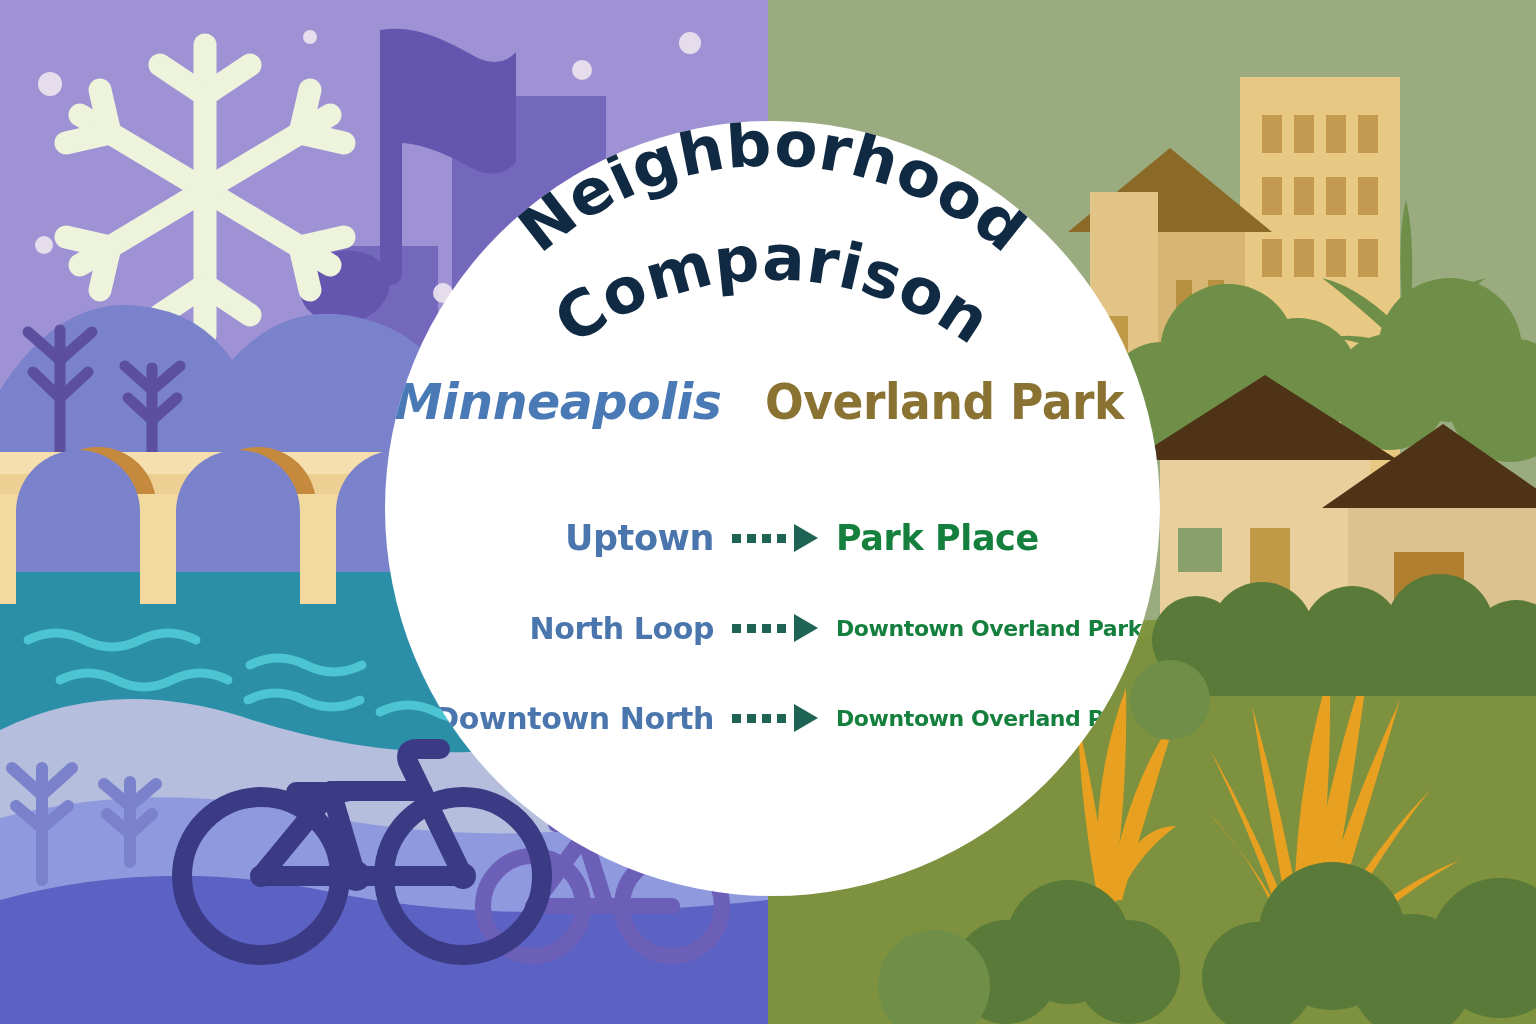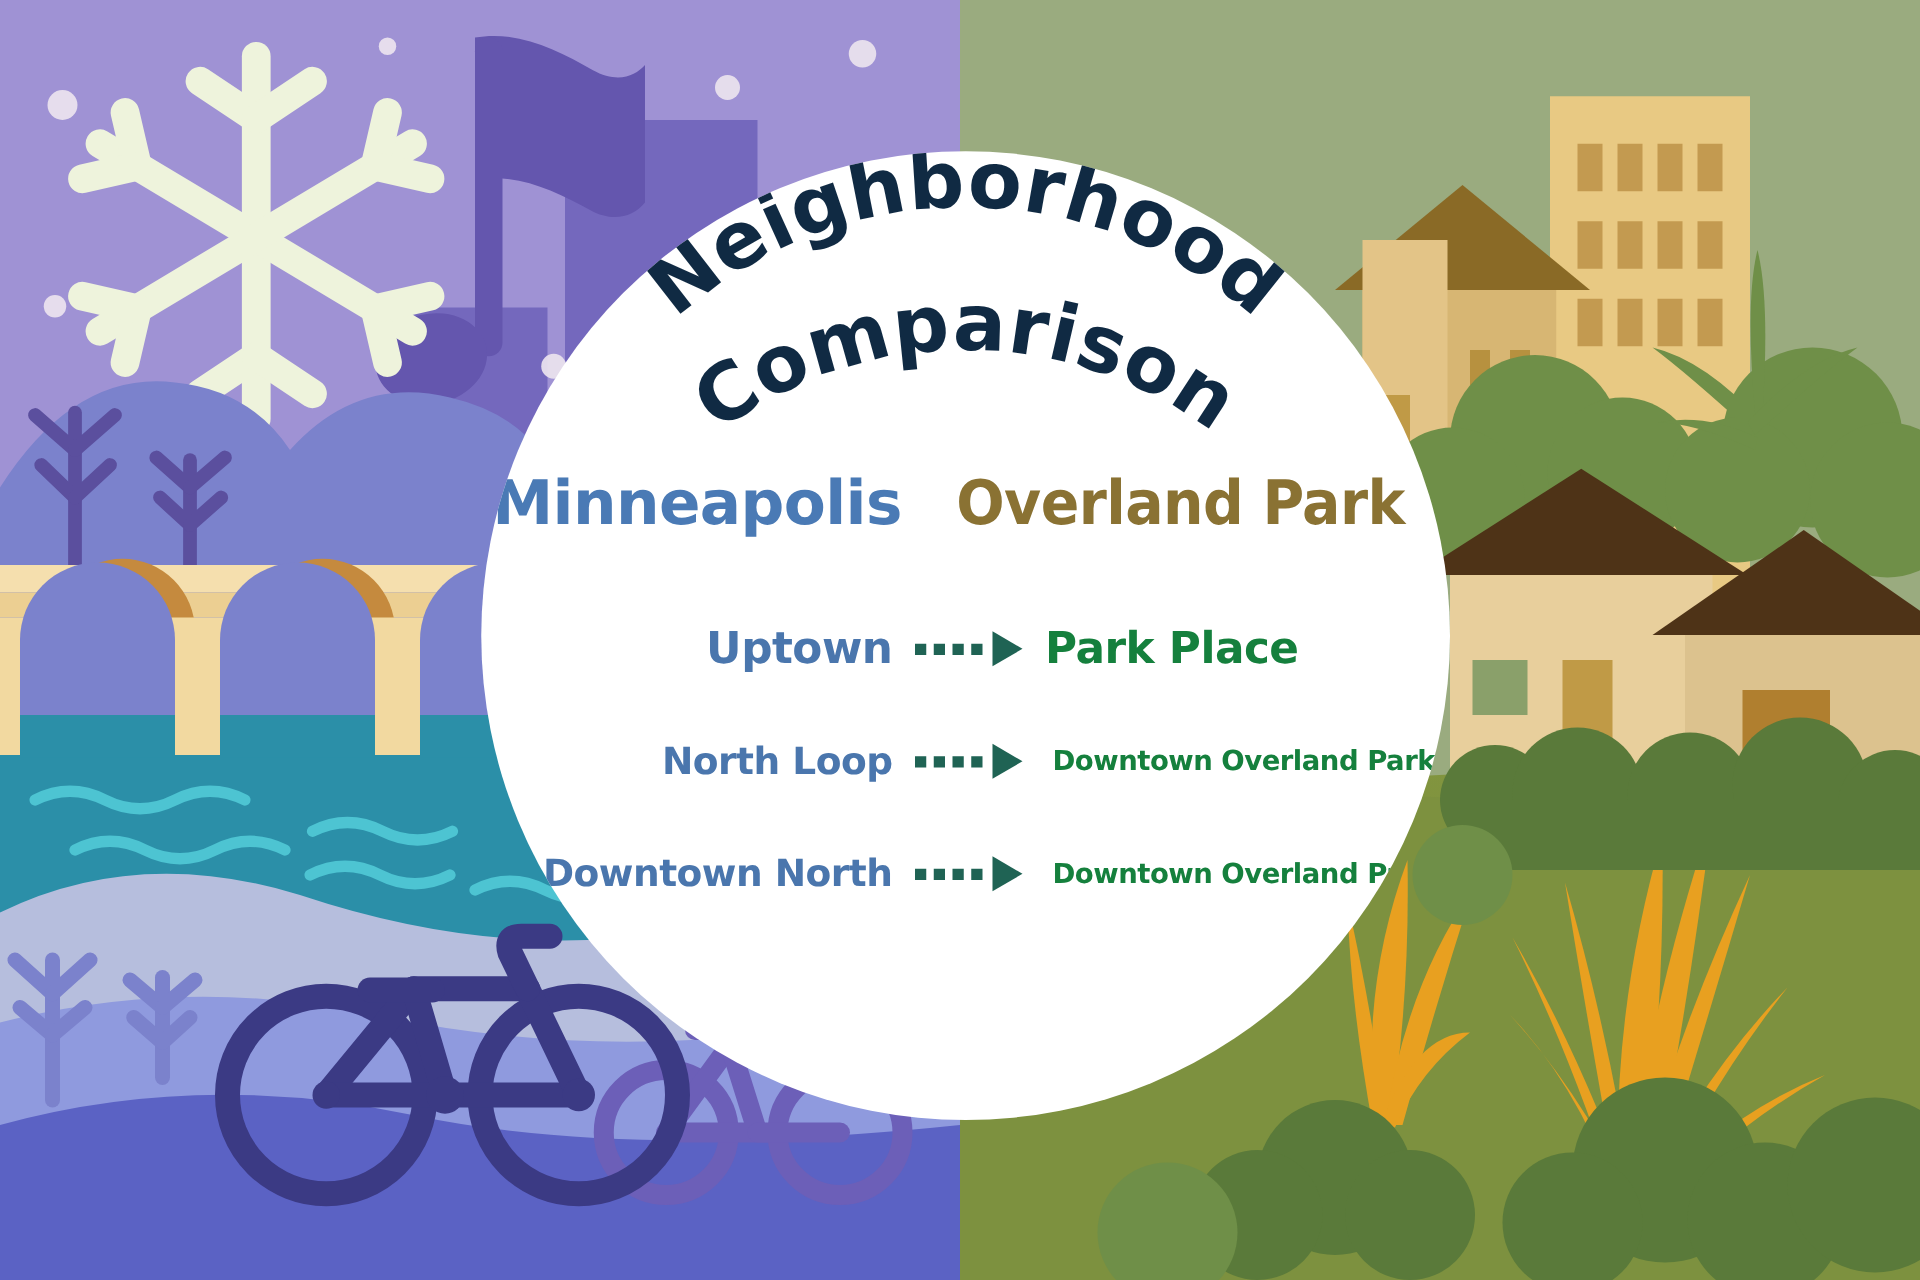--- a/index.html
+++ b/index.html
@@ -49,36 +49,37 @@
     justify-content: center;
     gap: 44px;
   }
   .city-left {
     font-family: "DejaVu Sans", sans-serif;
     font-weight: 700;
     font-size: 49px;
     color: #4a7ab5;
     letter-spacing: -0.5px;
     white-space: nowrap;
+    font-style: italic;
   }
   .city-right {
     font-family: "DejaVu Sans", sans-serif;
     font-weight: 700;
     font-size: 49px;
     color: #8a7233;
     letter-spacing: -0.5px;
     white-space: nowrap;
     transform: scaleX(0.93);
     transform-origin: left center;
   }
 
   
   #rows {
     position: absolute;
-    left: 0; top: 353px;
+    left: 0; top: 372px;
     width: 775px;
     display: flex;
     flex-direction: column;
     gap: 0;
   }
   .row {
     height: 90px;
     display: flex;
     align-items: center;
     justify-content: center;
@@ -98,21 +99,21 @@
     text-align: left;
     padding-left: 18px;
     font-family: "DejaVu Sans", sans-serif;
     font-weight: 700;
     color: #15803d;
     white-space: nowrap;
     letter-spacing: -0.4px;
   }
   .sz-lg { font-size: 35px; }
   .sz-md { font-size: 30px; }
-  .sz-sm { font-size: 22px; text-align: right; }
+  .sz-sm { font-size: 22px; }
   .arrow {
     flex: 0 0 78px;
     display: flex;
     align-items: center;
     justify-content: center;
     gap: 6px;
     height: 26px;
   }
   .dash {
     width: 9px; height: 9px;

